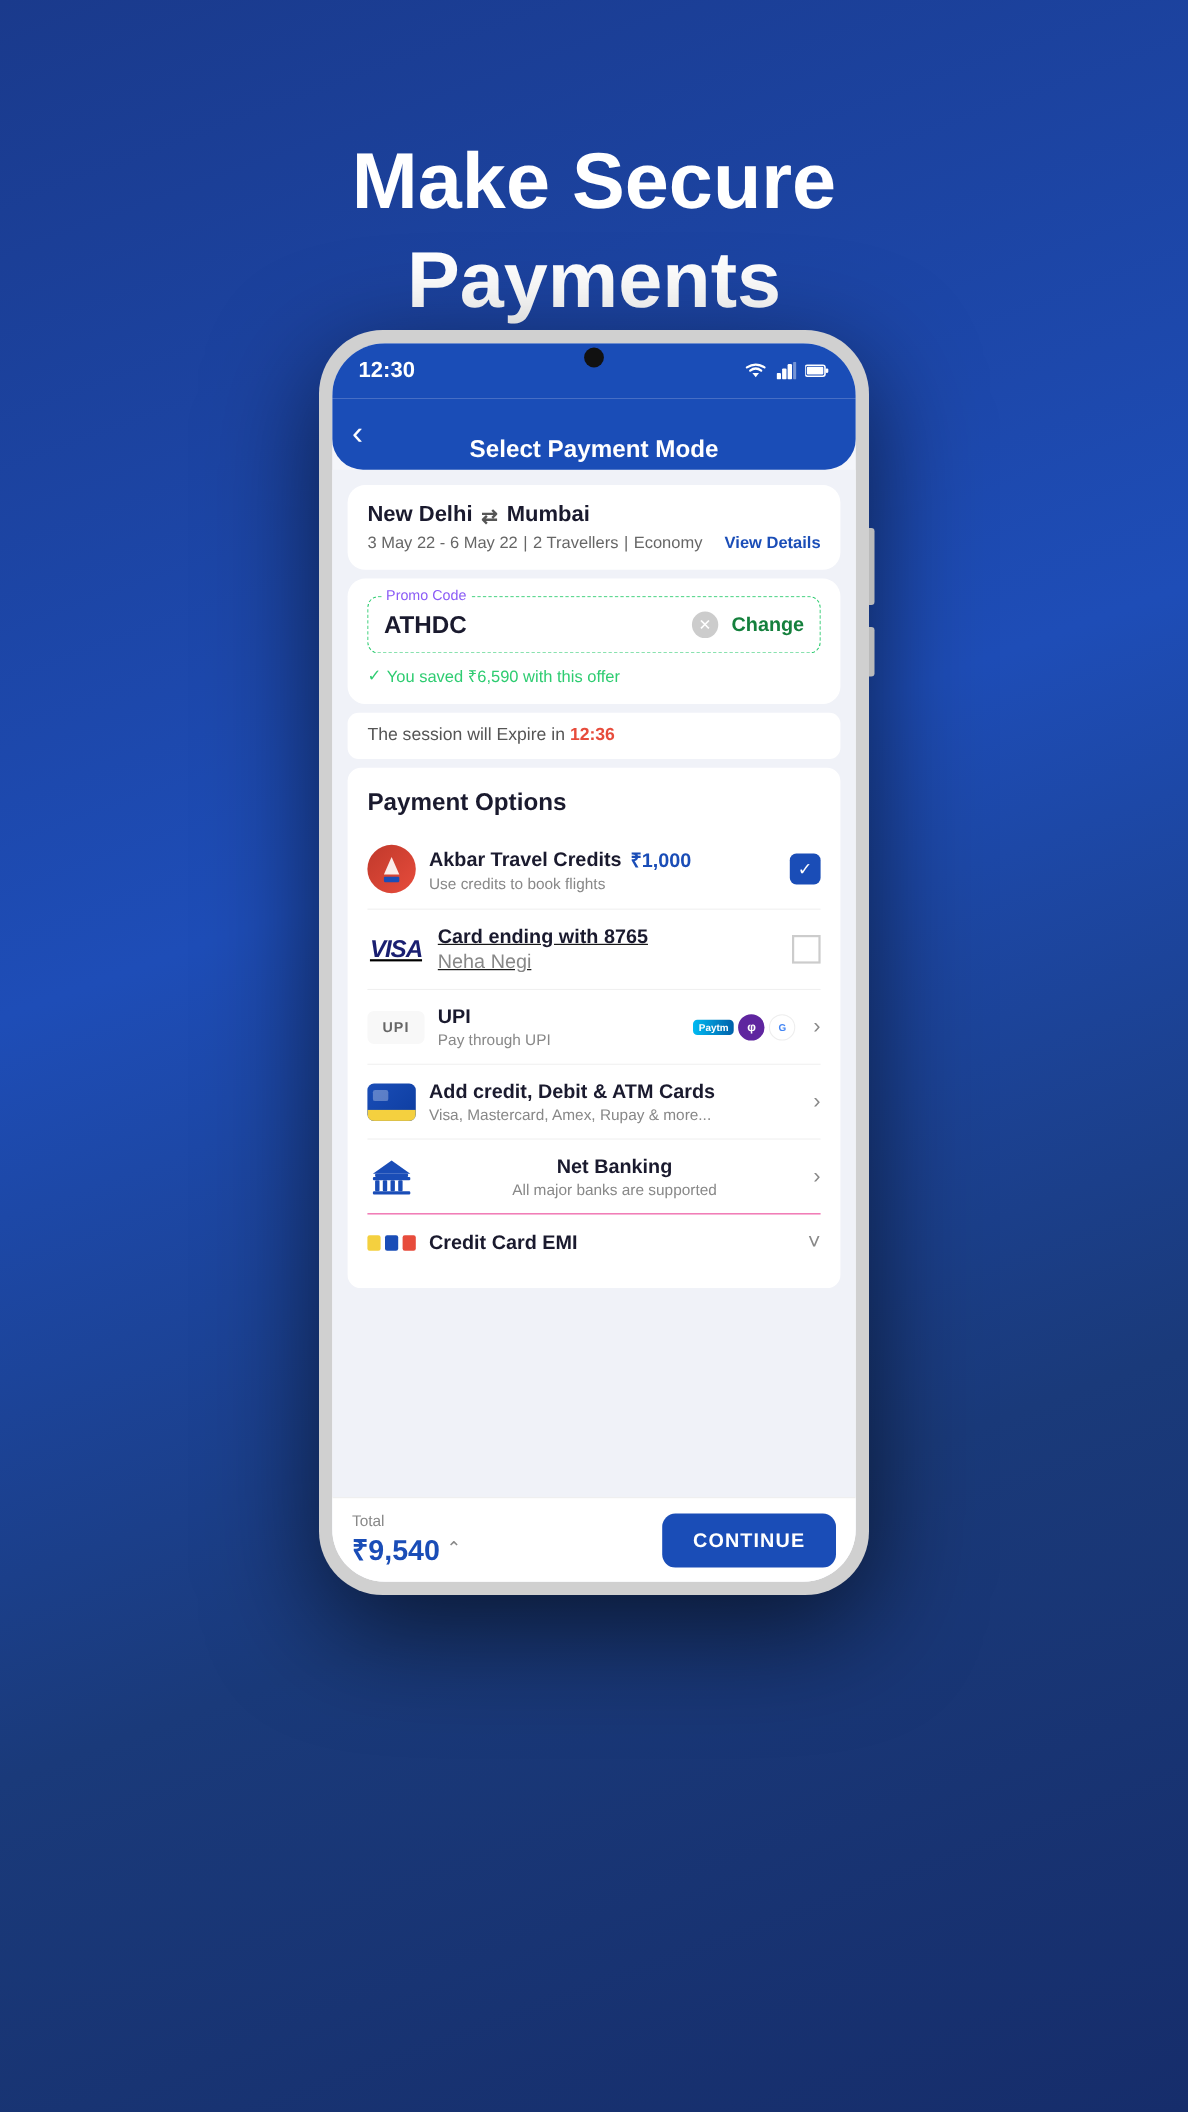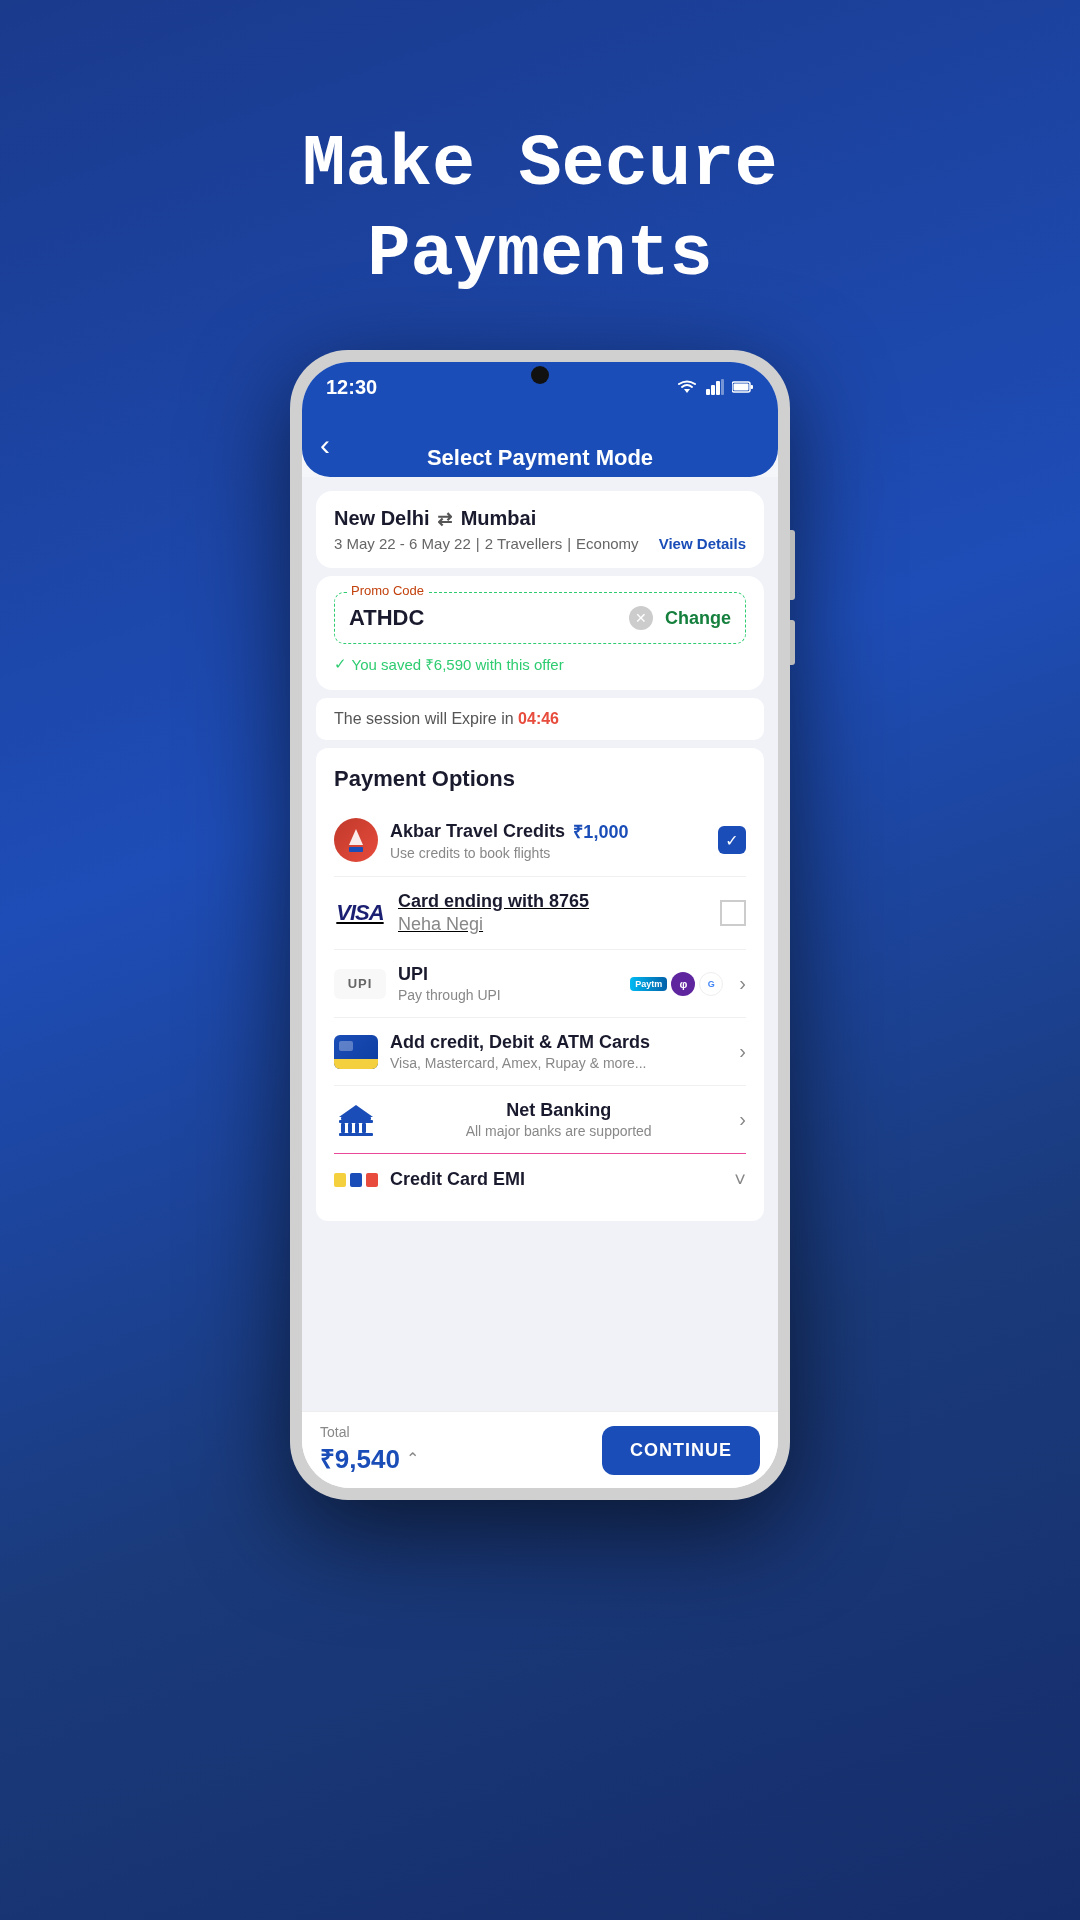--- a/index.html
+++ b/index.html
@@ -12,21 +12,21 @@
       display: flex;
       flex-direction: column;
       align-items: center;
       overflow: hidden;
       position: relative;
     }
   </style>
 </head>
 <body>
 
-<div style="text-align:center; margin-top: 120px; margin-bottom: 50px; font-family: Liberation Mono, monospace;">
+<div style="text-align:center; margin-top: 120px; ">
   <h1 style="color:white; font-size:72px; font-weight:700; line-height:1.25;">
     <span>Make Secure</span><br>
     <span>Payments</span>
   </h1>
 </div>
 
 <div style="width:500px; height:1150px; background:#d0d0d0; border-radius:58px; padding:12px; position:relative; box-shadow: 0 30px 100px rgba(0,0,0,0.6);">
 
   <div style="position:absolute; right:-5px; top:180px; width:5px; height:70px; background:#bbb; border-radius:0 3px 3px 0;"></div>
   <div style="position:absolute; right:-5px; top:270px; width:5px; height:45px; background:#bbb; border-radius:0 3px 3px 0;"></div>
@@ -78,37 +78,37 @@
           <span>|</span>
           <span>2 Travellers</span>
           <span>|</span>
           <span>Economy</span>
           <span style="color:#1a4db7; font-weight:600; margin-left:auto; cursor:pointer;">View Details</span>
         </div>
       </div>
 
       <div style="background:white; margin:8px 14px; border-radius:16px; padding:16px 18px;">
         <div style="border:1.5px dashed #2ecc71; border-radius:10px; padding:12px 14px; position:relative;">
-          <span style="font-size:13px; color:#c2410c; position:absolute; top:-10px; left:12px; background:white; padding:0 4px;">Promo Code</span>
+          <span style="font-size:13px; color:#8b5cf6; position:absolute; top:-10px; left:12px; background:white; padding:0 4px;">Promo Code</span>
           <div style="display:flex; align-items:center; justify-content:space-between;">
             <span style="font-size:22px; font-weight:700; color:#1a1a2e;">ATHDC</span>
             <div style="display:flex; align-items:center; gap:12px;">
               <div style="width:24px; height:24px; background:#ccc; border-radius:50%; display:flex; align-items:center; justify-content:center; color:white; font-size:14px; cursor:pointer;">✕</div>
               <span style="color:#15803d; font-weight:700; font-size:18px; cursor:pointer;">Change</span>
             </div>
           </div>
         </div>
         <div style="margin-top:10px; font-size:15px; color:#2ecc71; display:flex; align-items:center; gap:5px;">
           <span>✓</span>
           <span>You saved ₹6,590 with this offer</span>
         </div>
       </div>
 
       <div style="background:white; margin:8px 14px; border-radius:10px; padding:12px 18px; font-size:16px; color:#555;">
-        <span>The session will Expire in </span><span style="color:#e74c3c; font-weight:700;">04:46</span>
+        <span>The session will Expire in </span><span style="color:#e74c3c; font-weight:700;">12:36</span>
       </div>
 
       <div style="background:white; margin:8px 14px; border-radius:12px; padding:18px 18px 16px;">
         <div style="font-size:22px; font-weight:700; color:#1a1a2e; margin-bottom:12px;">Payment Options</div>
 
         <div style="display:flex; align-items:center; padding:14px 0; border-bottom:1px solid #f0f0f0; gap:12px; cursor:pointer;">
           <div style="width:44px; height:44px; border-radius:50%; background:linear-gradient(135deg, #c0392b, #e74c3c); display:flex; align-items:center; justify-content:center; flex-shrink:0; overflow:hidden;">
             <svg width="30" height="30" viewBox="0 0 30 30">
               <polygon points="15,4 22,20 8,20" fill="white" opacity="0.9"></polygon>
               <rect x="8" y="22" width="14" height="5" fill="#1a4db7" rx="1"></rect>

